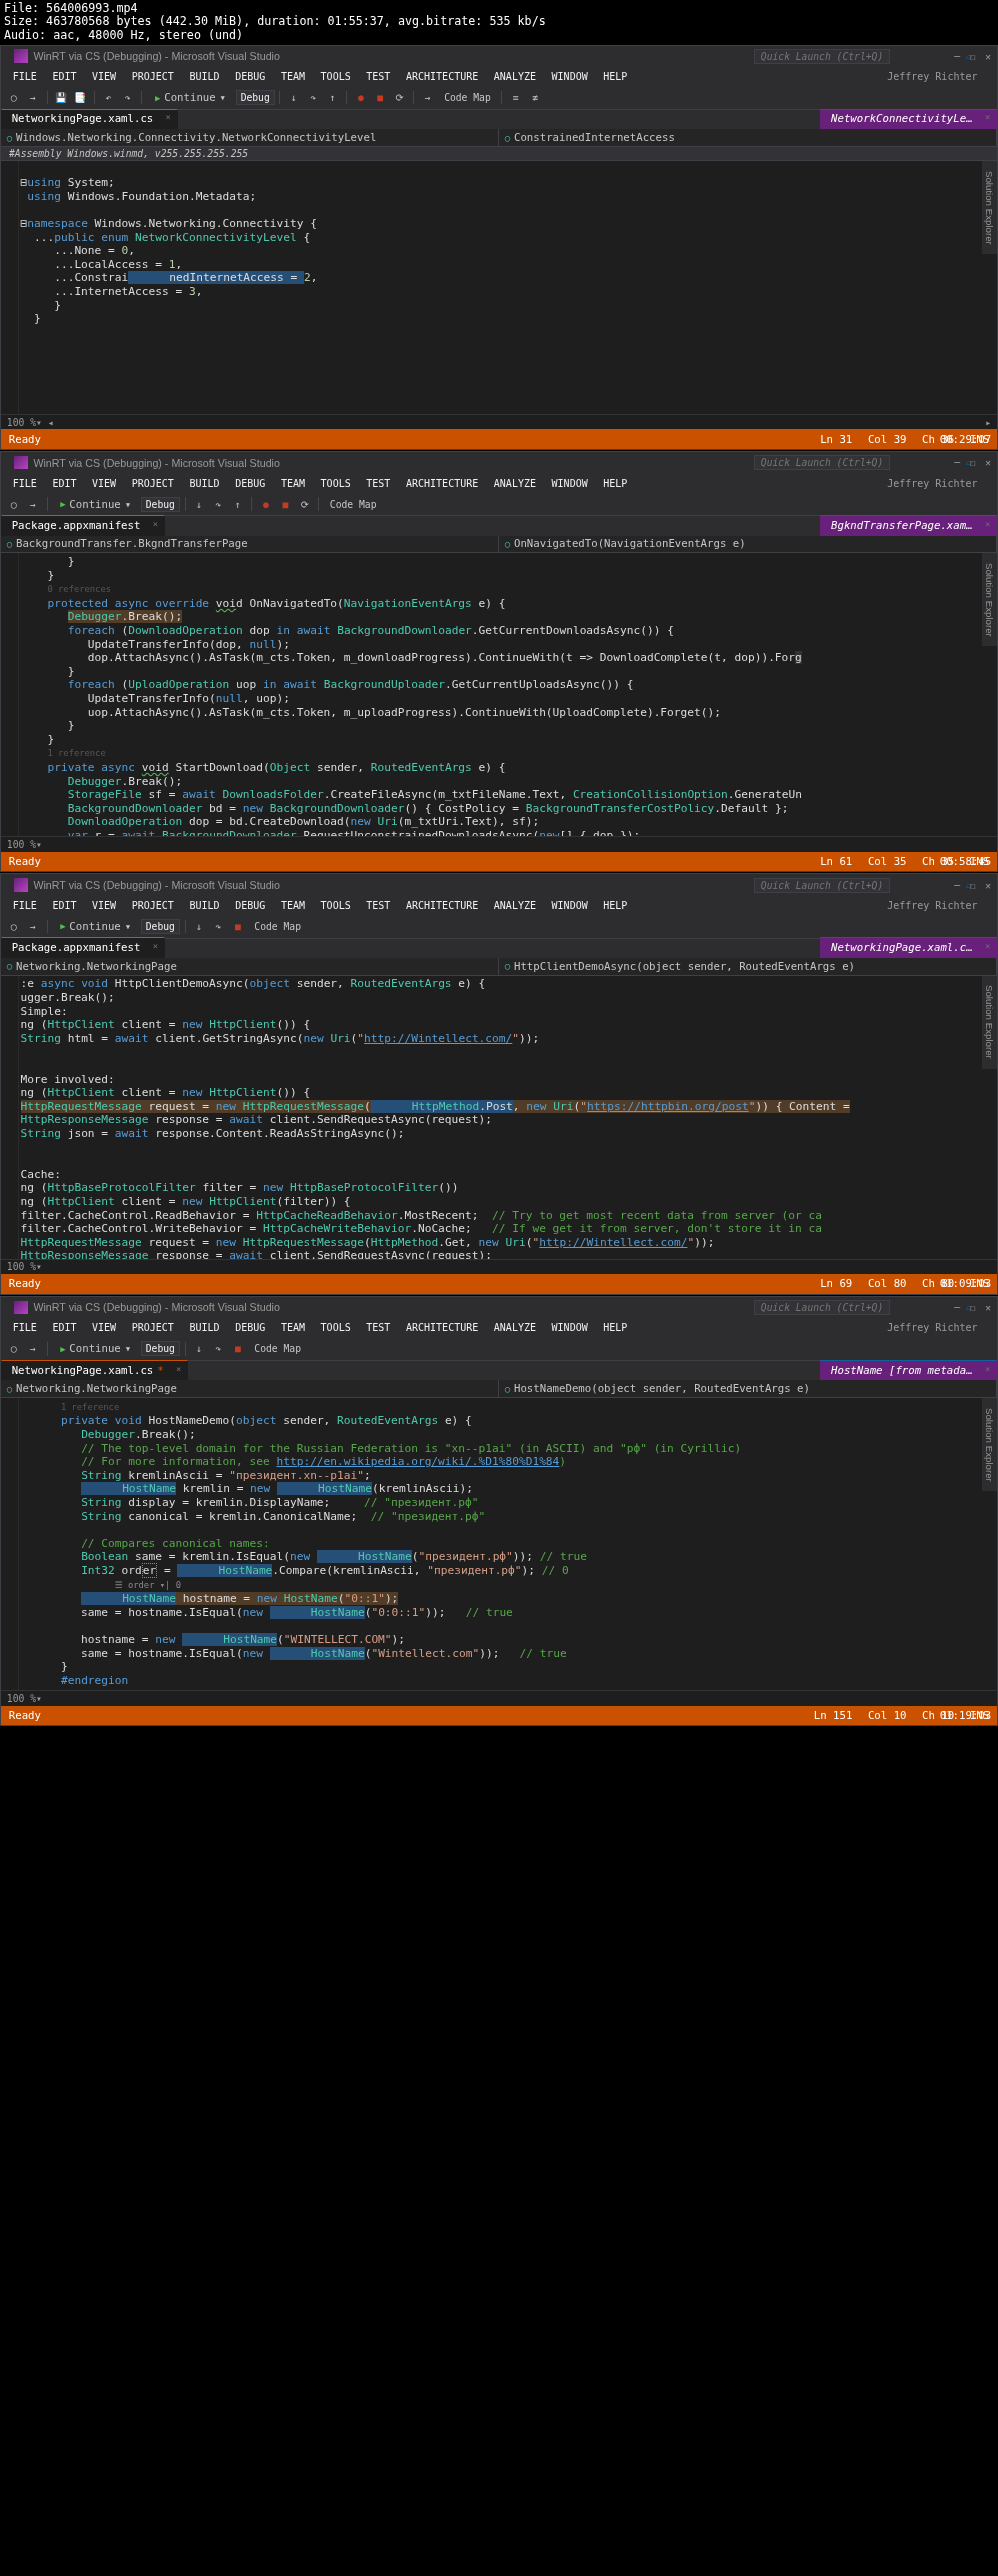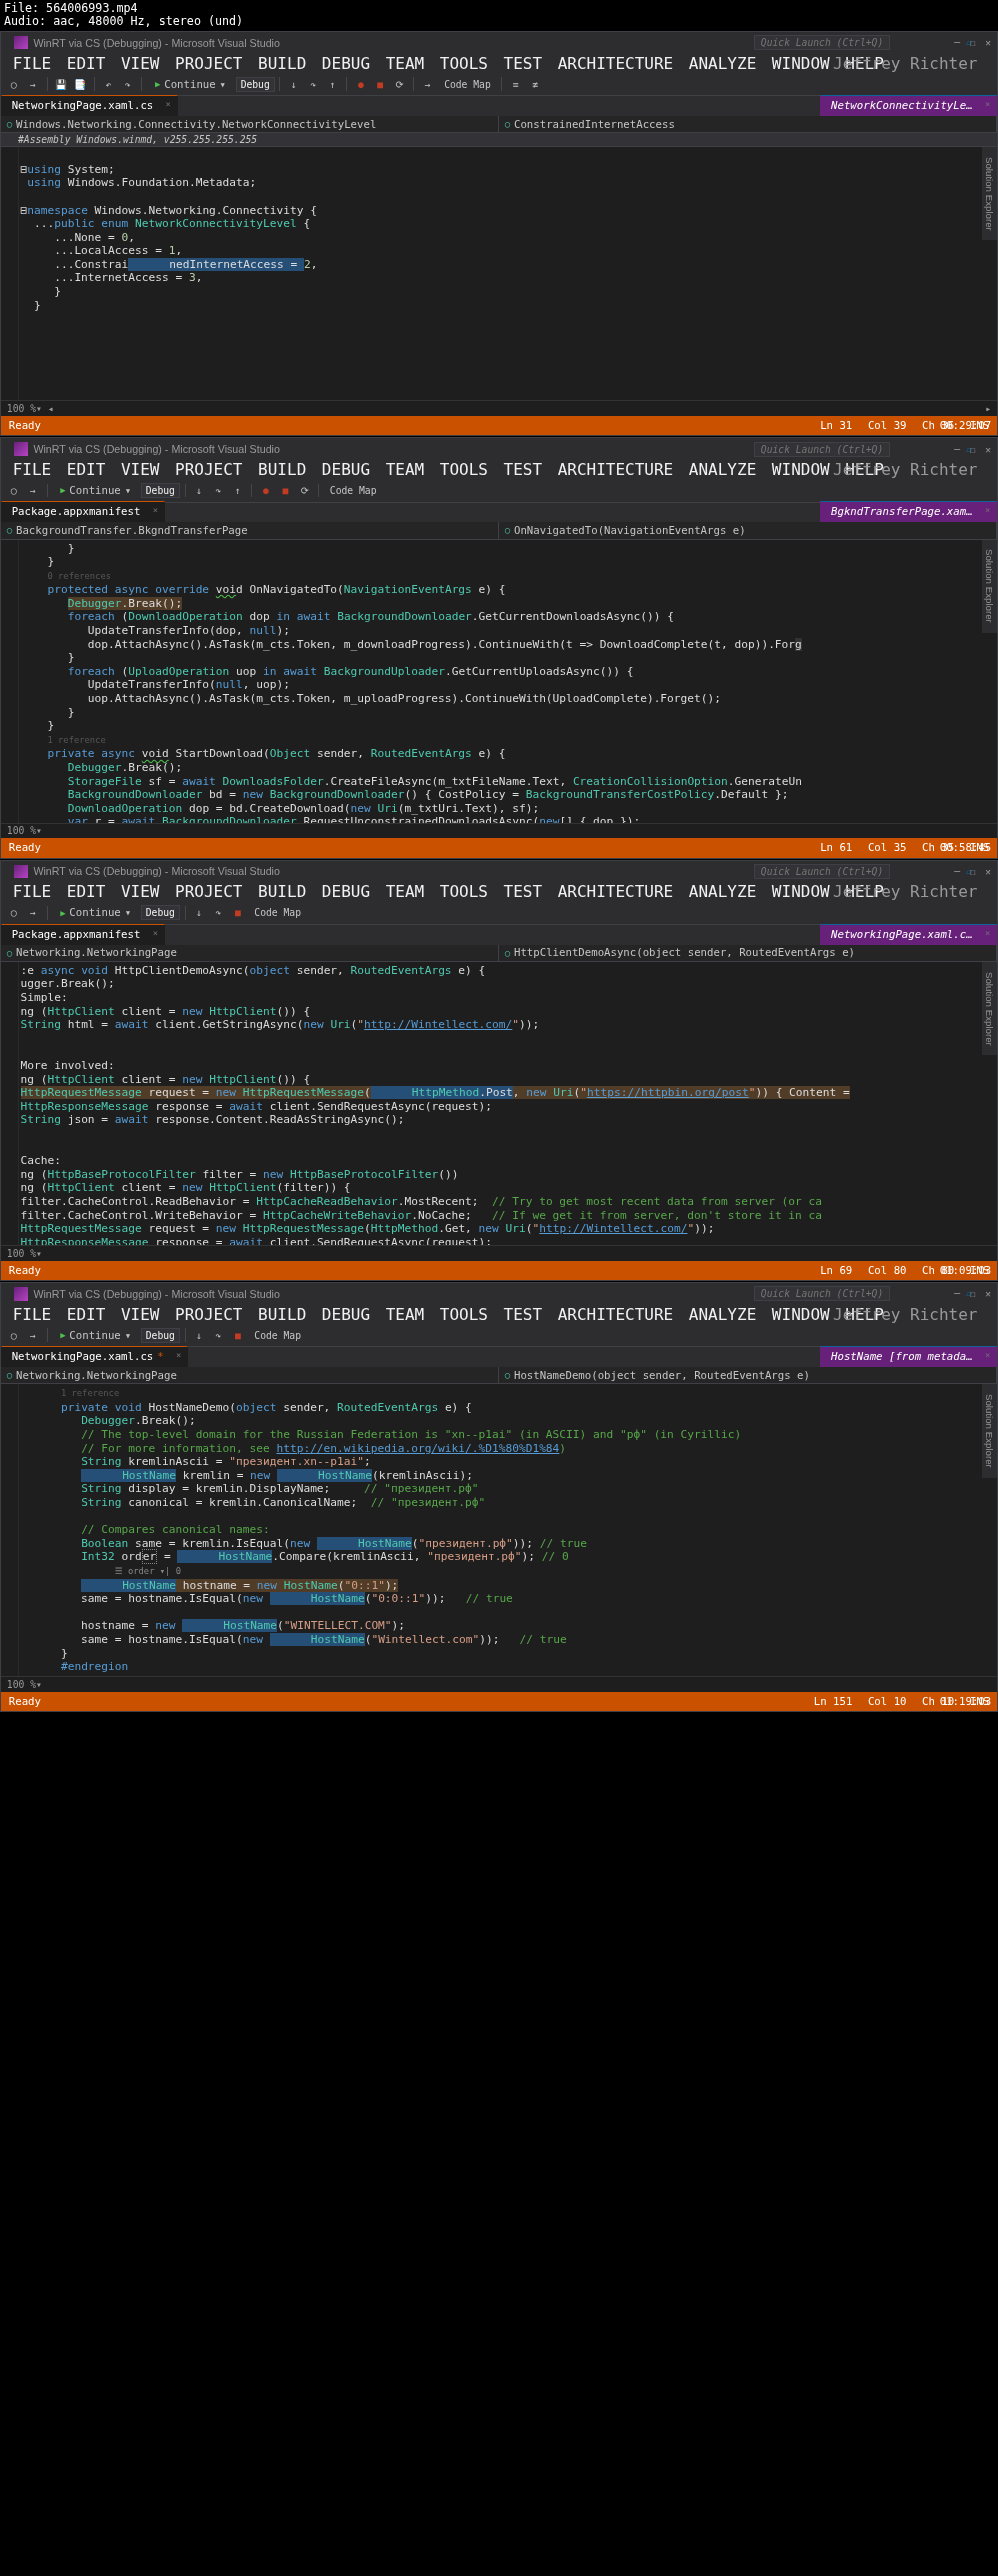--- a/index.html
+++ b/index.html
@@ -5,21 +5,21 @@
 * { margin: 0; padding: 0; box-sizing: border-box; font-family: Consolas, monospace; }
 body { background: #000; width: 998px; font-size: 10.7px; color: #ccc; }
 .video-meta { background: #000; color: #fff; padding: 1.9px 3.9px; font-size: 11.7px; line-height: 13.6px; font-family: Arial; }
 .vs-window { background: #2d2d30; border: 1px solid #3f3f46; margin-bottom: 1px; }
 .title-bar { background: #2d2d30; height: 21.4px; display: flex; align-items: center; padding: 0 13px; position: relative; }
 .vs-icon { width: 13.6px; height: 13.6px; background: linear-gradient(135deg, #68217a, #b744c4); margin-right: 5.8px; }
 .title-text { color: #999; font-size: 10.7px; font-family: "Segoe UI", Arial; flex: 1; }
 .quick-launch { background: #333337; border: 1px solid #3f3f46; padding: 1px 5.8px; width: 136px; color: #717171; font-size: 9.7px; font-style: italic; position: absolute; right: 107px; }
 .notif-icon { color: #0e639c; margin: 0 11.7px; }
 .win-controls { display: flex; gap: 9.7px; color: #999; font-size: 9.7px; position: absolute; right: 5.8px; }
-.menu-bar { background: #2d2d30; height: 19.5px; display: flex; align-items: center; padding: 0 3.9px; font-family: "Segoe UI", Arial; font-size: 16px; color: #f1f1f1; position: relative; }
+.menu-bar { background: #2d2d30; height: 19.5px; display: flex; align-items: center; padding: 0 3.9px; font-family: "Segoe UI", Arial; font-size: 10px; color: #f1f1f1; position: relative; }
 .menu-bar span.mi { padding: 0 7.8px; cursor: pointer; }
 .user-name { position: absolute; right: 19.5px; color: #999; }
 .toolbar { background: #2d2d30; height: 23.4px; display: flex; align-items: center; padding: 0 3.9px; gap: 1.9px; border-bottom: 1px solid #3f3f46; }
 .tb-btn { width: 17.5px; height: 17.5px; display: flex; align-items: center; justify-content: center; color: #c5c5c5; font-size: 9.7px; cursor: pointer; }
 .tb-sep { width: 1px; height: 13.6px; background: #46464a; margin: 0 2.9px; }
 .continue-btn { background: transparent; border: none; color: #c5c5c5; padding: 0 7.8px; display: flex; align-items: center; gap: 3.9px; font-size: 10.7px; }
 .continue-btn::before { content: "▶"; color: #4ec14e; font-size: 8.8px; }
 .debug-combo { background: #333337; border: 1px solid #3f3f46; color: #f1f1f1; padding: 1px 3.9px; font-size: 9.7px; }
 .tab-well { background: #2d2d30; height: 19.5px; display: flex; align-items: flex-end; }
 .tab { background: #2d2d30; color: #969696; padding: 2.9px 23.4px 2.9px 9.7px; font-size: 10.7px; font-family: "Segoe UI", Arial; border: 1px solid transparent; position: relative; }
@@ -42,27 +42,28 @@
 .sel { background: #264f78; padding-left: 41px; }
 .hl { background: #513c28; }
 .url { color: #569cd6; text-decoration: underline; }
 .codelens { color: #565656; font-size: 8.8px; }
 .status-bar { height: 19.5px; display: flex; align-items: center; padding: 0 7.8px; color: #fff; font-family: "Segoe UI", Arial; font-size: 10.7px; position: relative; }
 .status-bar.orange { background: #ca5100; }
 .status-bar .right { position: absolute; right: 7.8px; display: flex; gap: 15.6px; }
 .vert-tab { position: absolute; right: 0; writing-mode: vertical-rl; background: #2d2d30; color: #969696; padding: 9.7px 1.9px; font-size: 9.7px; font-family: "Segoe UI", Arial; }
 .footer-zoom { background: #1e1e1e; height: 15.6px; display: flex; align-items: center; padding: 0 5.8px; color: #9a9a9a; font-size: 9.7px; border-top: 1px solid #333; }
 .timestamp { position: absolute; right: 5.8px; font-family: monospace; color: #fff; }
-.assembly-bar { background: #333337; padding: 1px 17px; color: #c5c5c5; font-size: 9.7px; border-bottom: 1px solid #3f3f46; font-style: italic; }
+.assembly-bar { background: #333337; padding: 1px 8px; color: #c5c5c5; font-size: 9.7px; border-bottom: 1px solid #3f3f46; font-style: italic; }
 </style>
 </head>
 <body>
 
 <div class="video-meta">
 <div>File: 564006993.mp4</div>
+<div>Size: 463780568 bytes (442.30 MiB), duration: 01:55:37, avg.bitrate: 535 kb/s</div>
 <div>Audio: aac, 48000 Hz, stereo (und)</div>
 </div>
 
 <div class="vs-window">
 <div class="title-bar">
   <div class="vs-icon"></div>
   <span class="title-text">WinRT via CS (Debugging) - Microsoft Visual Studio</span>
   <input class="quick-launch" placeholder="Quick Launch (Ctrl+Q)" style="">
   <span class="notif-icon">▱</span>
   <div class="win-controls">

